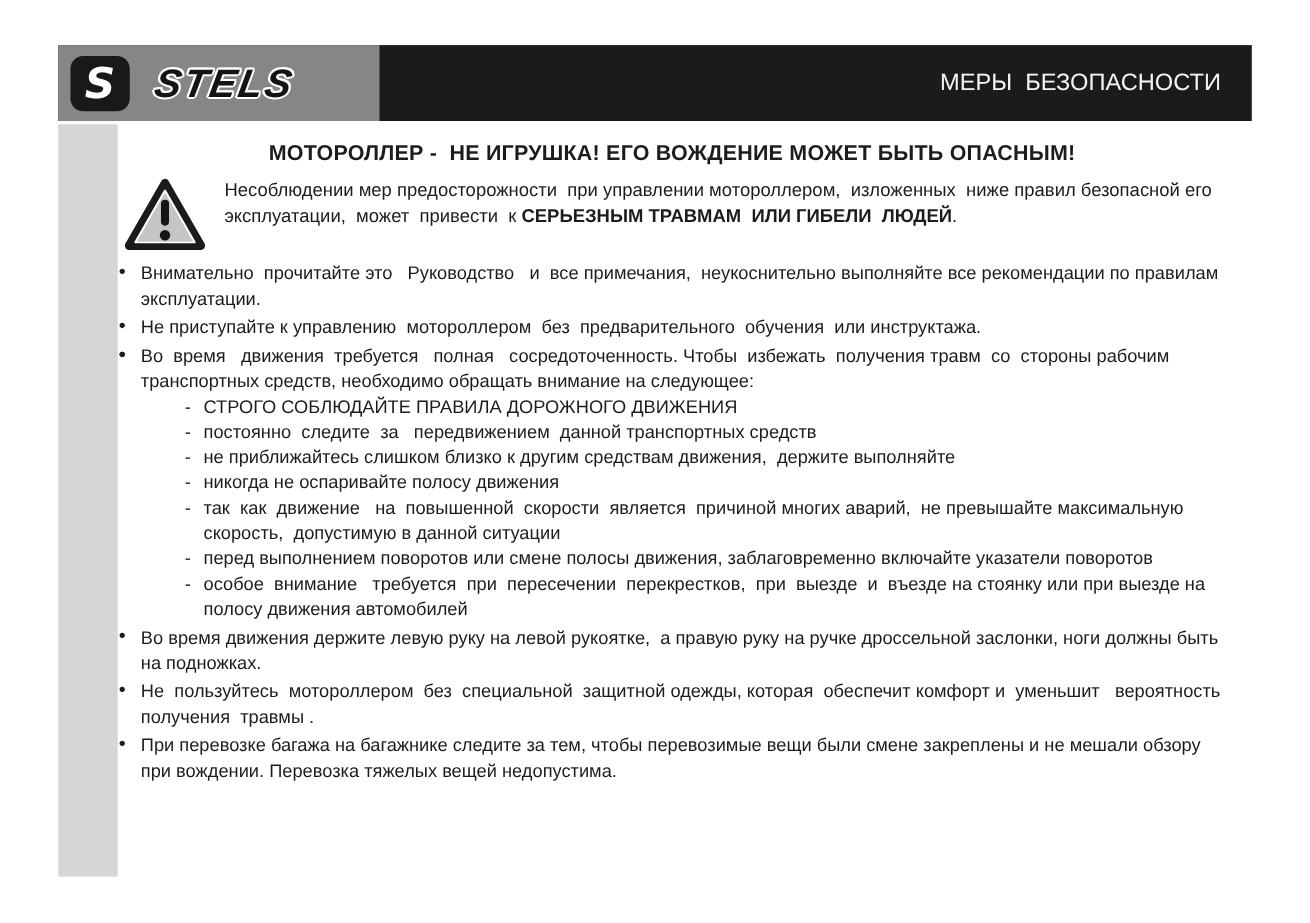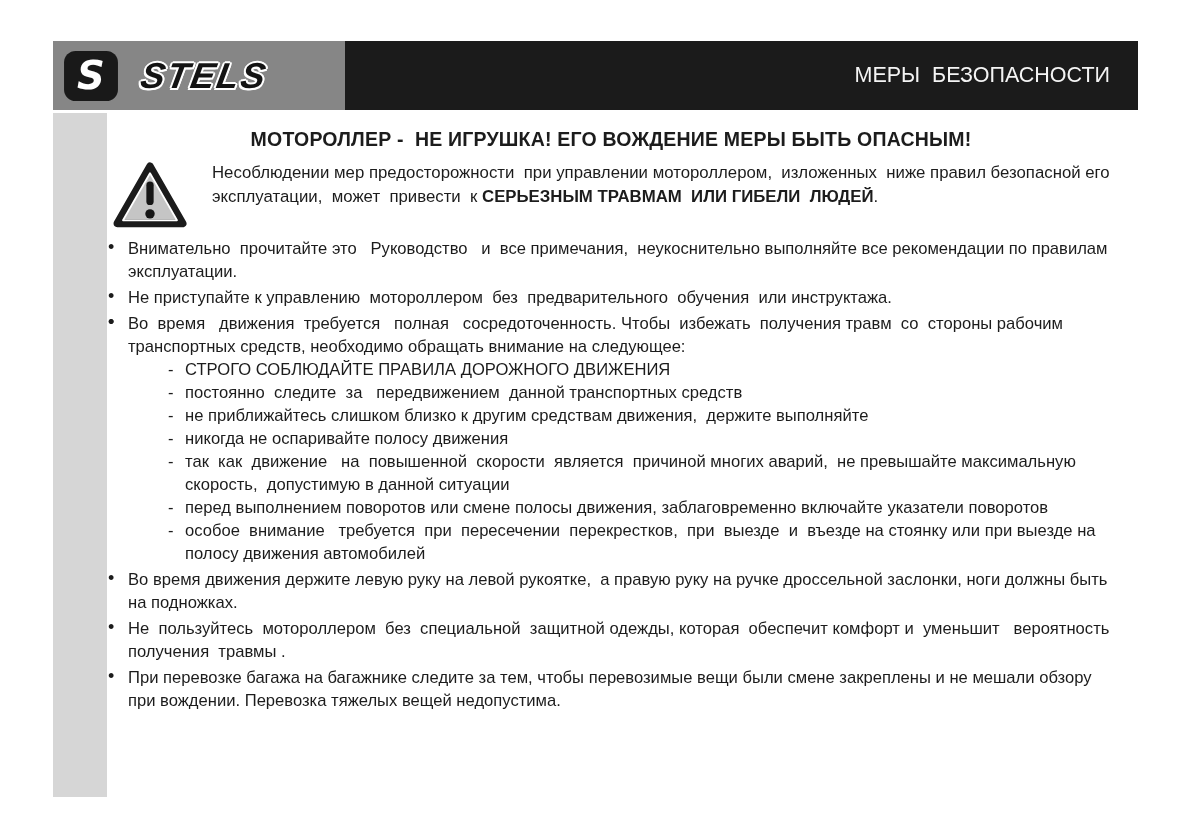--- a/index.html
+++ b/index.html
@@ -21,21 +21,21 @@
       -1.5px -1.5px #fff,1.5px -1.5px #fff,-1.5px 1.5px #fff,1.5px 1.5px #fff;}
   .section-title{position:absolute;right:28px;top:0;height:69px;line-height:69px;
     color:var(--header-text,#f4f4f4);font-size:21.5px;white-space:pre;}
 
   
   .left-strip{position:absolute;left:53px;top:113px;width:54px;height:684px;background:var(--left-strip-bg,#d6d6d6);}
 
   
   .content{position:absolute;left:108px;top:128px;width:1006px;}
   .doc-title{margin:0 0 10px 0;text-align:center;font-size:19.5px;font-weight:bold;white-space:pre-wrap;letter-spacing:.2px;}
-  .warning{display:flex;margin:2px 0 6px 0;justify-content:space-between;}
+  .warning{display:flex;margin:2px 0 6px 0;}
   .warn-icon{flex:0 0 auto;width:76px;height:70px;margin-left:4px;}
   .warn-text{margin:0 0 0 16px;width:902px;font-size:16.8px;line-height:23.5px;white-space:pre-wrap;}
   .warn-text b,.b-text b{font-weight:bold;}
 
   .bullets{list-style:none;margin:4px 0 0 0;padding:0;}
   .bullet{position:relative;padding-left:20px;margin:0 0 3px 0;font-size:16.6px;line-height:23px;}
   .b-marker{position:absolute;left:0;top:-1px;font-size:18px;}
   .b-text{white-space:pre-wrap;}
   .sub{list-style:none;margin:0 0 0 40px;padding:0;}
   .sub-item{position:relative;padding-left:17px;}
@@ -54,21 +54,21 @@
         <text x="29" y="41" text-anchor="middle" font-family="DejaVu Sans" font-size="40" font-style="italic" font-weight="bold" fill="#ffffff">S</text>
       </svg>
       <span class="wordmark">STELS</span>
     </div>
     <div class="section-title">МЕРЫ  БЕЗОПАСНОСТИ</div>
   </header>
 
   <div class="left-strip"></div>
 
   <main class="content">
-    <h1 class="doc-title">МОТОРОЛЛЕР -  НЕ ИГРУШКА! ЕГО ВОЖДЕНИЕ МЕРЫ БЫТЬ ОПАСНЫМ!</h1>
+    <h1 class="doc-title">МОТОРОЛЛЕР -  НЕ ИГРУШКА! ЕГО ВОЖДЕНИЕ МОЖЕТ БЫТЬ ОПАСНЫМ!</h1>
 
     <section class="warning">
       <svg class="warn-icon" viewBox="0 0 100 92" aria-hidden="true">
         <path d="M50 7 L93 82 L7 82 Z" fill="#c5c5c5" stroke="#1b1b1b" stroke-width="10" stroke-linejoin="round"></path>
         <path d="M50 16 L85.5 78 L14.5 78 Z" fill="none" stroke="#ffffff" stroke-width="2.4" stroke-linejoin="round"></path>
         <rect x="45.2" y="27" width="9.6" height="31" rx="4.8" fill="#161616"></rect>
         <circle cx="50" cy="69.5" r="6.2" fill="#161616"></circle>
       </svg>
       <p class="warn-text"><span>Несоблюдении мер предосторожности  при управлении мотороллером,  изложенных  ниже правил безопасной его эксплуатации,  может  привести  к </span><b>СЕРЬЕЗНЫМ ТРАВМАМ  ИЛИ ГИБЕЛИ  ЛЮДЕЙ</b><span>.</span></p>
     </section>

